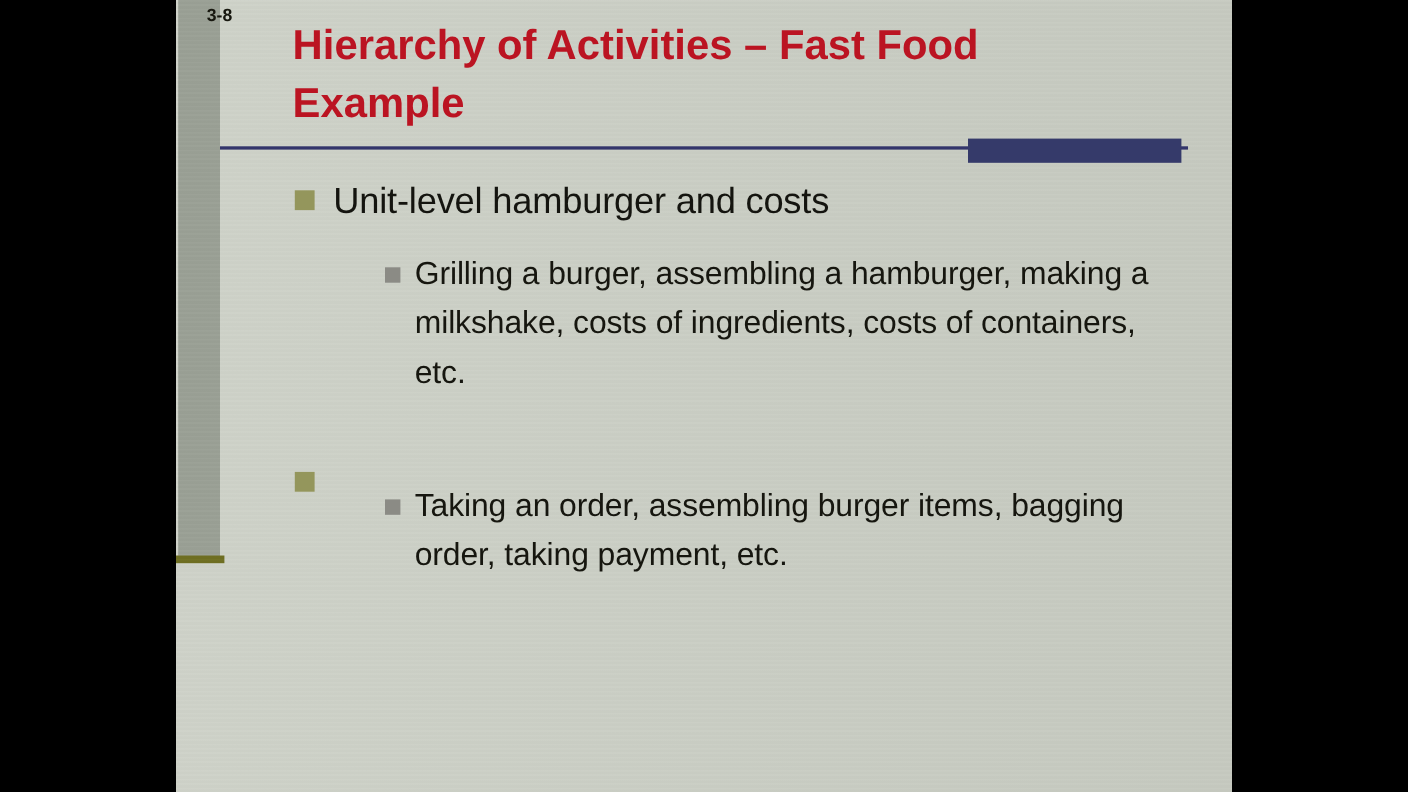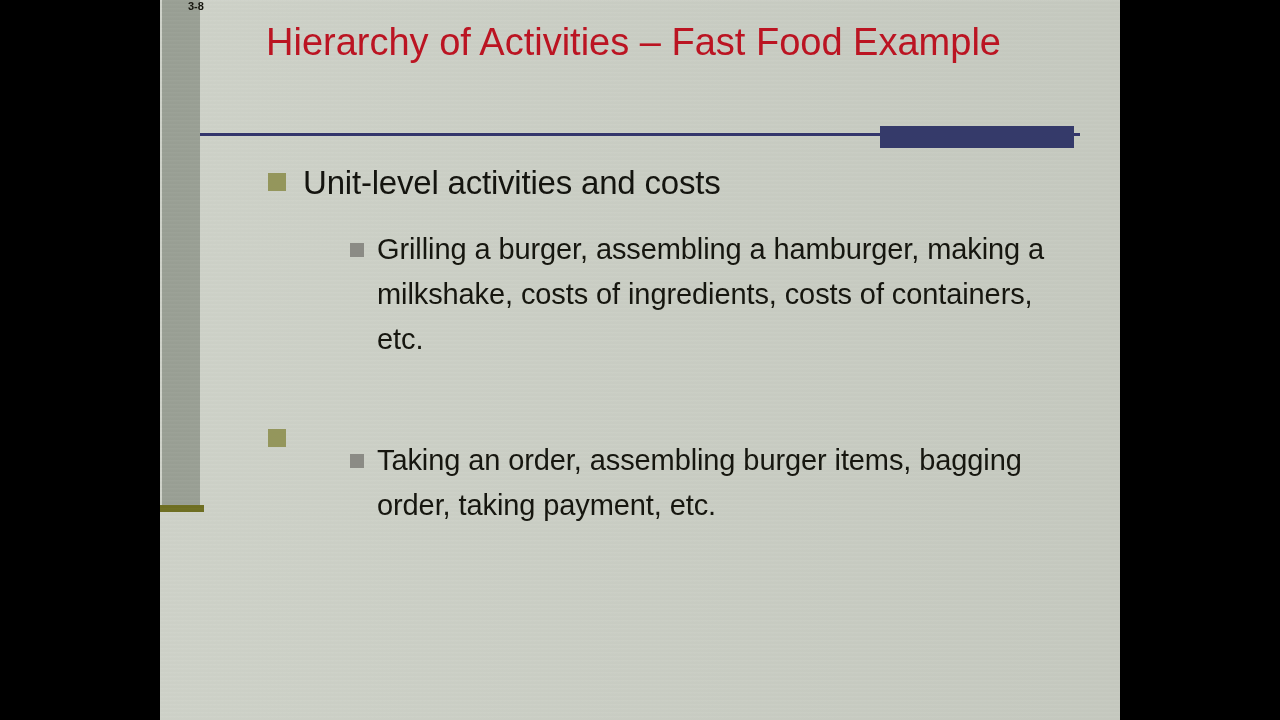--- a/index.html
+++ b/index.html
@@ -68,37 +68,37 @@
     top: 505px;
     width: 44px;
     height: 7px;
     background: #6f6f22;
   }
 
   
   #slide-number {
     position: absolute;
     left: 28px;
-    top: 0;
-    font-size: 11px;
+    top: 6px;
+    font-size: 16px;
     font-weight: bold;
     color: #17170f;
     letter-spacing: 0px;
     z-index: 4;
   }
 
   
   #title {
     position: absolute;
     left: 106px;
     top: 16px;
     width: 790px;
     font-size: 38px;
     line-height: 52px;
-    font-weight: normal;
+    font-weight: bold;
     color: #bb1422;
     z-index: 3;
   }
 
   
   #title-rule {
     position: absolute;
     left: 40px;
     top: 133px;
     width: 880px;
@@ -182,21 +182,21 @@
     <div id="title">Hierarchy of Activities – Fast Food Example</div>
 
     <div id="title-rule"></div>
     <div id="title-rule-block"></div>
 
     <div id="body">
 
       <div class="group">
         <div class="level1">
           <span class="sq"></span>
-          <span>Unit-level activities and costs</span>
+          <span>Unit-level hamburger and costs</span>
         </div>
         <div class="spacer-sm"></div>
         <div class="level2">
           <span class="sq"></span>
           <span>Grilling a burger, assembling a hamburger, making a milkshake, costs of ingredients, costs of containers, etc.</span>
         </div>
       </div>
 
       <div class="spacer-lg"></div>
 

